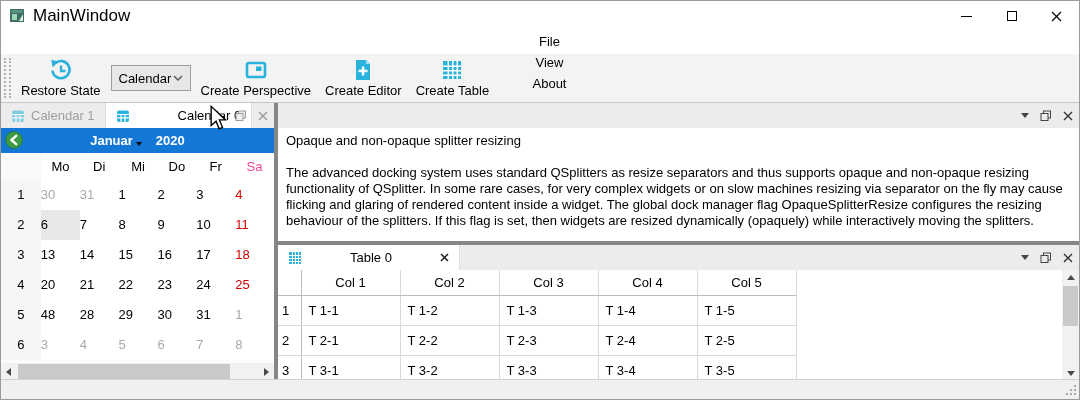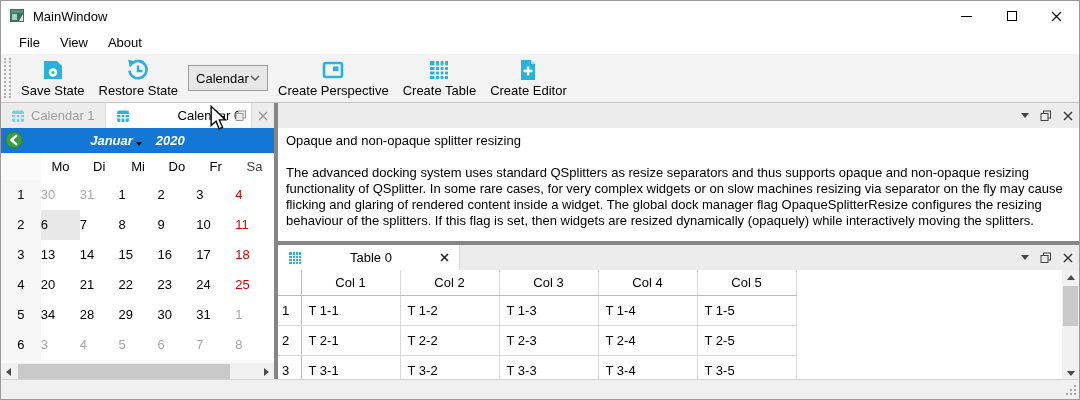--- a/index.html
+++ b/index.html
@@ -7,27 +7,27 @@
   body {
     font-family: "Liberation Sans", sans-serif;
     font-size: 13px; color: #000;
     background: #fff;
     border: 1px solid #9a9a9a;
     position: relative;
   }
   
   .titlebar { height: 30px; display: flex; align-items: center; padding-left: 9px; background: #fff; }
   .titlebar .app-icon { width: 16px; height: 16px; margin-right: 7px; }
-  .titlebar .title { font-size: 13px; }
+  .titlebar .title { font-size: 17px; }
   .win-controls { margin-left: auto; display: flex; height: 100%; }
   .win-btn { width: 45px; display: flex; align-items: center; justify-content: center; }
   .glyph-min { width: 11px; height: 1px; background: #000; }
   .glyph-max { width: 10px; height: 10px; border: 1px solid #000; }
   
-  .menubar { height: 23px; display: flex; align-items: center; background: #fff; padding-left: 8px; }
+  .menubar { height: 23px; display: flex; align-items: center; background: #fff; padding-left: 19px; flex-direction: column; }
   .menu-item { padding: 3px 10px; }
   
   .toolbar { height: 49px; background: #f3f3f3; border-bottom: 1px solid #c6c6c6;
              display: flex; align-items: center; padding: 0 2px; }
   .tb-handle { width: 7px; height: 40px; border-left: 2px dotted #b3b3b3; border-right: 2px dotted #b3b3b3; margin: 0 3px 0 1px; }
   .tb-btn { display: flex; flex-direction: column; align-items: center; justify-content: center;
             padding: 2px 7px; gap: 1px; }
   .tb-btn .lbl { font-size: 13px; white-space: nowrap; }
   .combo { width: 80px; height: 26px; background: #e7e7e7; border: 1px solid #9d9d9d;
            display: flex; align-items: center; justify-content: space-between;
@@ -43,26 +43,26 @@
   .tab.inactive { color: #9e9e9e; }
   .tab.inactive svg { opacity: .55; }
   .tabbar-btns { position: absolute; right: 6px; top: 0; bottom: 0; display: flex; align-items: center; gap: 11px; }
   .tri-down { width: 0; height: 0; border-left: 4px solid transparent; border-right: 4px solid transparent; border-top: 5px solid #444; }
   .tabbar-btns.dim .tri-down { border-top-color: #9a9a9a; }
   
   .cal-pane { position: absolute; left: 0; top: 0; width: 273px; height: 277px; background: #fafafa; overflow: hidden; }
   .cal-header { height: 25px; background: #1377d6; color: #fff; font-weight: bold;
                 display: flex; align-items: center; position: relative; }
   .cal-prev { position: absolute; left: 4px; top: 3px; }
-  .cal-month-group { margin: 0 auto; display: flex; gap: 14px; align-items: center; font-style: italic; }
+  .cal-month-group { margin: 0 auto; display: flex; gap: 14px; align-items: center; }
   .cal-month { display: flex; align-items: center; gap: 3px; }
   .cal-month .tri { width: 0; height: 0; border-left: 3.5px solid transparent; border-right: 3.5px solid transparent; border-top: 4px solid #0a0a0a; margin-top: 7px; }
   .cal-days { height: 27px; display: flex; align-items: center; background: #fff; margin-left: 40px; }
   .cal-days .dh { width: 39px; text-align: center; }
-  .cal-days .dh.weekend { color: #404040; }
+  .cal-days .dh.weekend { color: #ec4899; }
   .cal-row { display: flex; height: 30px; background: #f6f6f6; }
   .cal-wk { width: 40px; text-align: center; line-height: 30px; }
   .cal-cell { width: 39px; text-align: left; line-height: 30px; background: #fff; }
   .cal-cell.muted { color: #a8a8a8; }
   .cal-cell.weekend { color: #d40000; }
   .cal-cell.selected { background: #e8e8e8; }
   .hscroll { position: absolute; left: 0; right: 0; bottom: 0; height: 17px; background: #f1f1f1; }
   .hscroll .thumb { position: absolute; left: 17px; width: 212px; top: 1px; bottom: 1px; background: #c9c9c9; }
   .arr { position: absolute; width: 0; height: 0; }
   .arr.left  { left: 5px; top: 5px; border-top: 4px solid transparent; border-bottom: 4px solid transparent; border-right: 5px solid #4a4a4a; }
@@ -119,28 +119,20 @@
 
 <div class="menubar">
   <span class="menu-item">File</span>
   <span class="menu-item">View</span>
   <span class="menu-item">About</span>
 </div>
 
 <div class="toolbar">
   <div class="tb-handle"></div>
 
-  <div class="tb-btn">
-    <svg width="24" height="24" viewBox="0 0 24 24">
-      <path d="M3 3 H16 L21 8 V21 H3 Z" fill="#29b2db"></path>
-      <circle cx="12" cy="14.5" r="4.2" fill="#fff"></circle>
-      <circle cx="12" cy="14.5" r="1.6" fill="#29b2db"></circle>
-    </svg>
-    <span class="lbl">Save State</span>
-  </div>
 
   <div class="tb-btn">
     <svg width="24" height="24" viewBox="0 0 24 24">
       <path d="M6.2 5.2 A 8.6 8.6 0 1 1 3.4 12.6" fill="none" stroke="#29b2db" stroke-width="2.6"></path>
       <polygon points="2.2,1.8 9.4,3.4 3.8,9.4" fill="#29b2db"></polygon>
       <path d="M12 7.5 V13 H16.5" fill="none" stroke="#29b2db" stroke-width="2.4"></path>
     </svg>
     <span class="lbl">Restore State</span>
   </div>
 
@@ -150,38 +142,38 @@
         <path d="M1 1 L5 5 L9 1" fill="none" stroke="#555" stroke-width="1.4"></path>
       </svg>
   </div>
 
   <div class="tb-btn">
     <svg width="24" height="24" viewBox="0 0 24 24">
       <rect x="3" y="5" width="18" height="14" rx="2" fill="none" stroke="#29b2db" stroke-width="2.6"></rect>
       <rect x="12" y="8.5" width="5.5" height="4.5" fill="#29b2db"></rect>
     </svg>
     <span class="lbl">Create Perspective</span>
-  </div>
-
-  <div class="tb-btn">
-    <svg width="24" height="24" viewBox="0 0 24 24">
-      <rect x="3" y="3" width="18" height="18" fill="#29b2db"></rect>
-      <path d="M3 8.3 H21 M3 12.8 H21 M3 17.3 H21 M8.3 3 V21 M12.8 3 V21 M17.3 3 V21" stroke="#fff" stroke-width="1.5"></path>
-    </svg>
-    <span class="lbl">Create Table</span>
   </div>
 
   <div class="tb-btn">
     <svg width="24" height="24" viewBox="0 0 24 24">
       <path d="M5 2 H15 L19 6 V22 H5 Z" fill="#29b2db"></path>
       <path d="M15 2 L19 6 H15 Z" fill="#a5e0f0"></path>
       <rect x="10.8" y="8.5" width="2.5" height="9" fill="#fff"></rect>
       <rect x="7.5" y="11.7" width="9" height="2.5" fill="#fff"></rect>
     </svg>
     <span class="lbl">Create Editor</span>
+  </div>
+
+  <div class="tb-btn">
+    <svg width="24" height="24" viewBox="0 0 24 24">
+      <rect x="3" y="3" width="18" height="18" fill="#29b2db"></rect>
+      <path d="M3 8.3 H21 M3 12.8 H21 M3 17.3 H21 M8.3 3 V21 M12.8 3 V21 M17.3 3 V21" stroke="#fff" stroke-width="1.5"></path>
+    </svg>
+    <span class="lbl">Create Table</span>
   </div>
 </div>
 
 <div class="dock-area">
 
   <div class="cal-pane">
     <div class="tabbar">
       <div class="tab inactive">
         <svg width="14" height="14" viewBox="0 0 14 14">
           <rect x="1" y="1.5" width="12" height="11.5" rx="2" fill="#29b2db"></rect>
@@ -262,21 +254,21 @@
       <span class="cal-wk">4</span>
       <span class="cal-cell">20</span>
       <span class="cal-cell">21</span>
       <span class="cal-cell">22</span>
       <span class="cal-cell">23</span>
       <span class="cal-cell">24</span>
       <span class="cal-cell weekend">25</span>
     </div>
     <div class="cal-row">
       <span class="cal-wk">5</span>
-      <span class="cal-cell">34</span>
+      <span class="cal-cell">48</span>
       <span class="cal-cell">28</span>
       <span class="cal-cell">29</span>
       <span class="cal-cell">30</span>
       <span class="cal-cell">31</span>
       <span class="cal-cell muted">1</span>
     </div>
     <div class="cal-row">
       <span class="cal-wk">6</span>
       <span class="cal-cell muted">3</span>
       <span class="cal-cell muted">4</span>

